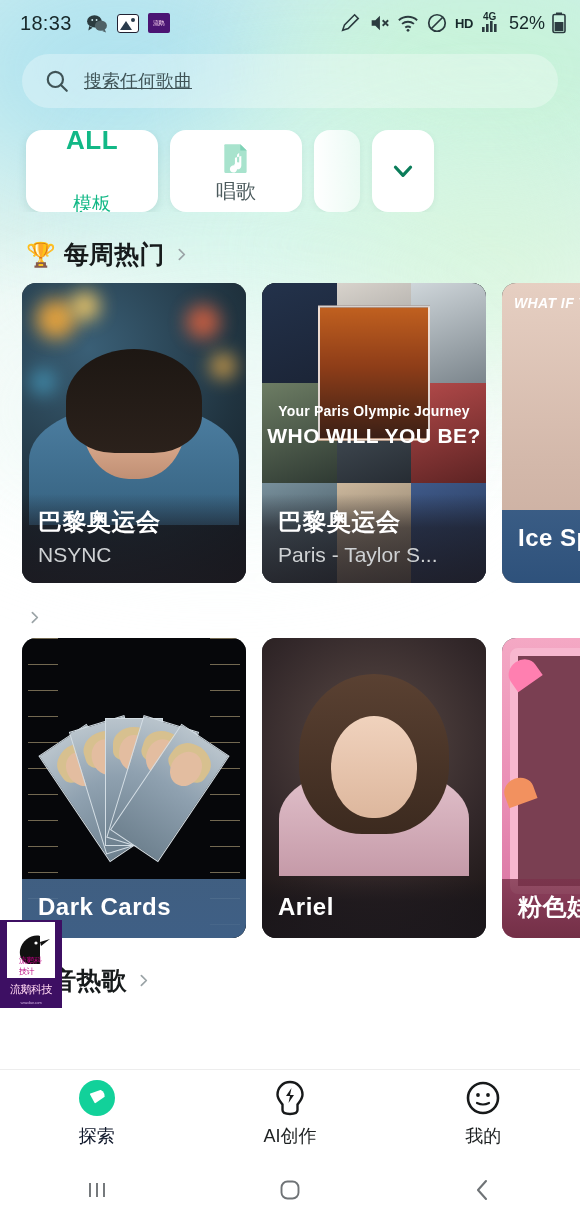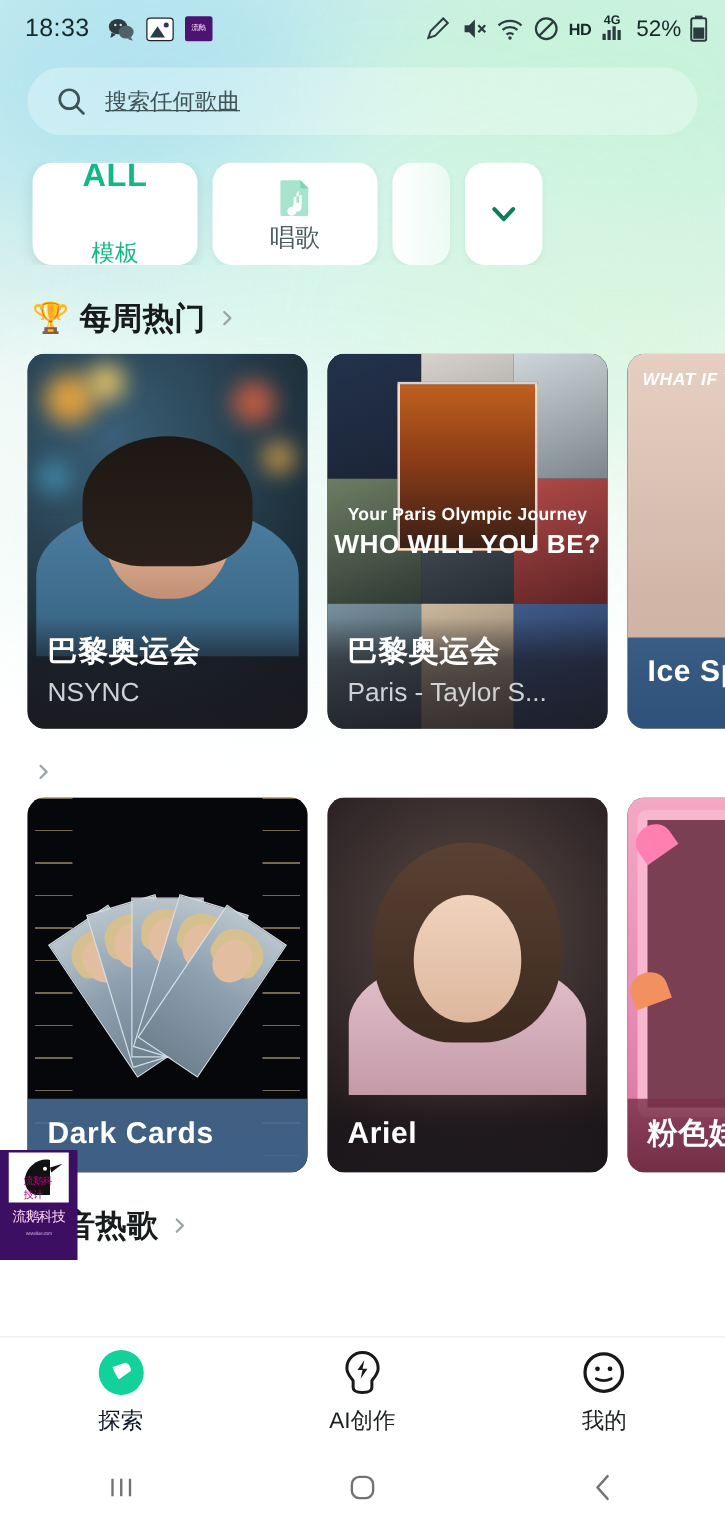--- a/index.html
+++ b/index.html
@@ -188,21 +188,21 @@
                 border-radius:8px; background:#7a3f52; }
   .pink-heart { position:absolute; width:30px; height:26px; }
   .card.cut-pink .caption { background:linear-gradient(180deg, rgba(122,50,75,.8) 0%, rgba(110,44,66,.95) 100%); }
 
   
   .watermark {
     position:absolute; left:0; top:920px; width:62px; height:88px; z-index:30;
     background:#3d0f63; display:flex; flex-direction:column; align-items:center;
     justify-content:flex-start; overflow:hidden;
   }
-  .wm-box { width:48px; height:40px; background:#ffffff; margin-top:2px;
+  .wm-box { width:48px; height:56px; background:#ffffff; margin-top:2px;
             display:flex; align-items:center; justify-content:center; position:relative; }
   .wm-cn1 { font-size:8px; color:#b9007f; margin-top:1px; letter-spacing:-.5px; }
   .wm-cn2 { font-size:11px; color:#ffd6f0; margin-top:4px; letter-spacing:-.5px;text-align:right; }
   .wm-cn3 { font-size:4px; color:#c9a7dd; margin-top:3px; letter-spacing:-.3px; }
 
   
   .bottomnav {
     position:absolute; left:0; right:0; bottom:69px; height:86px; z-index:20;
     background:#ffffff; border-top:1px solid #ededed;
     display:flex; align-items:center;

